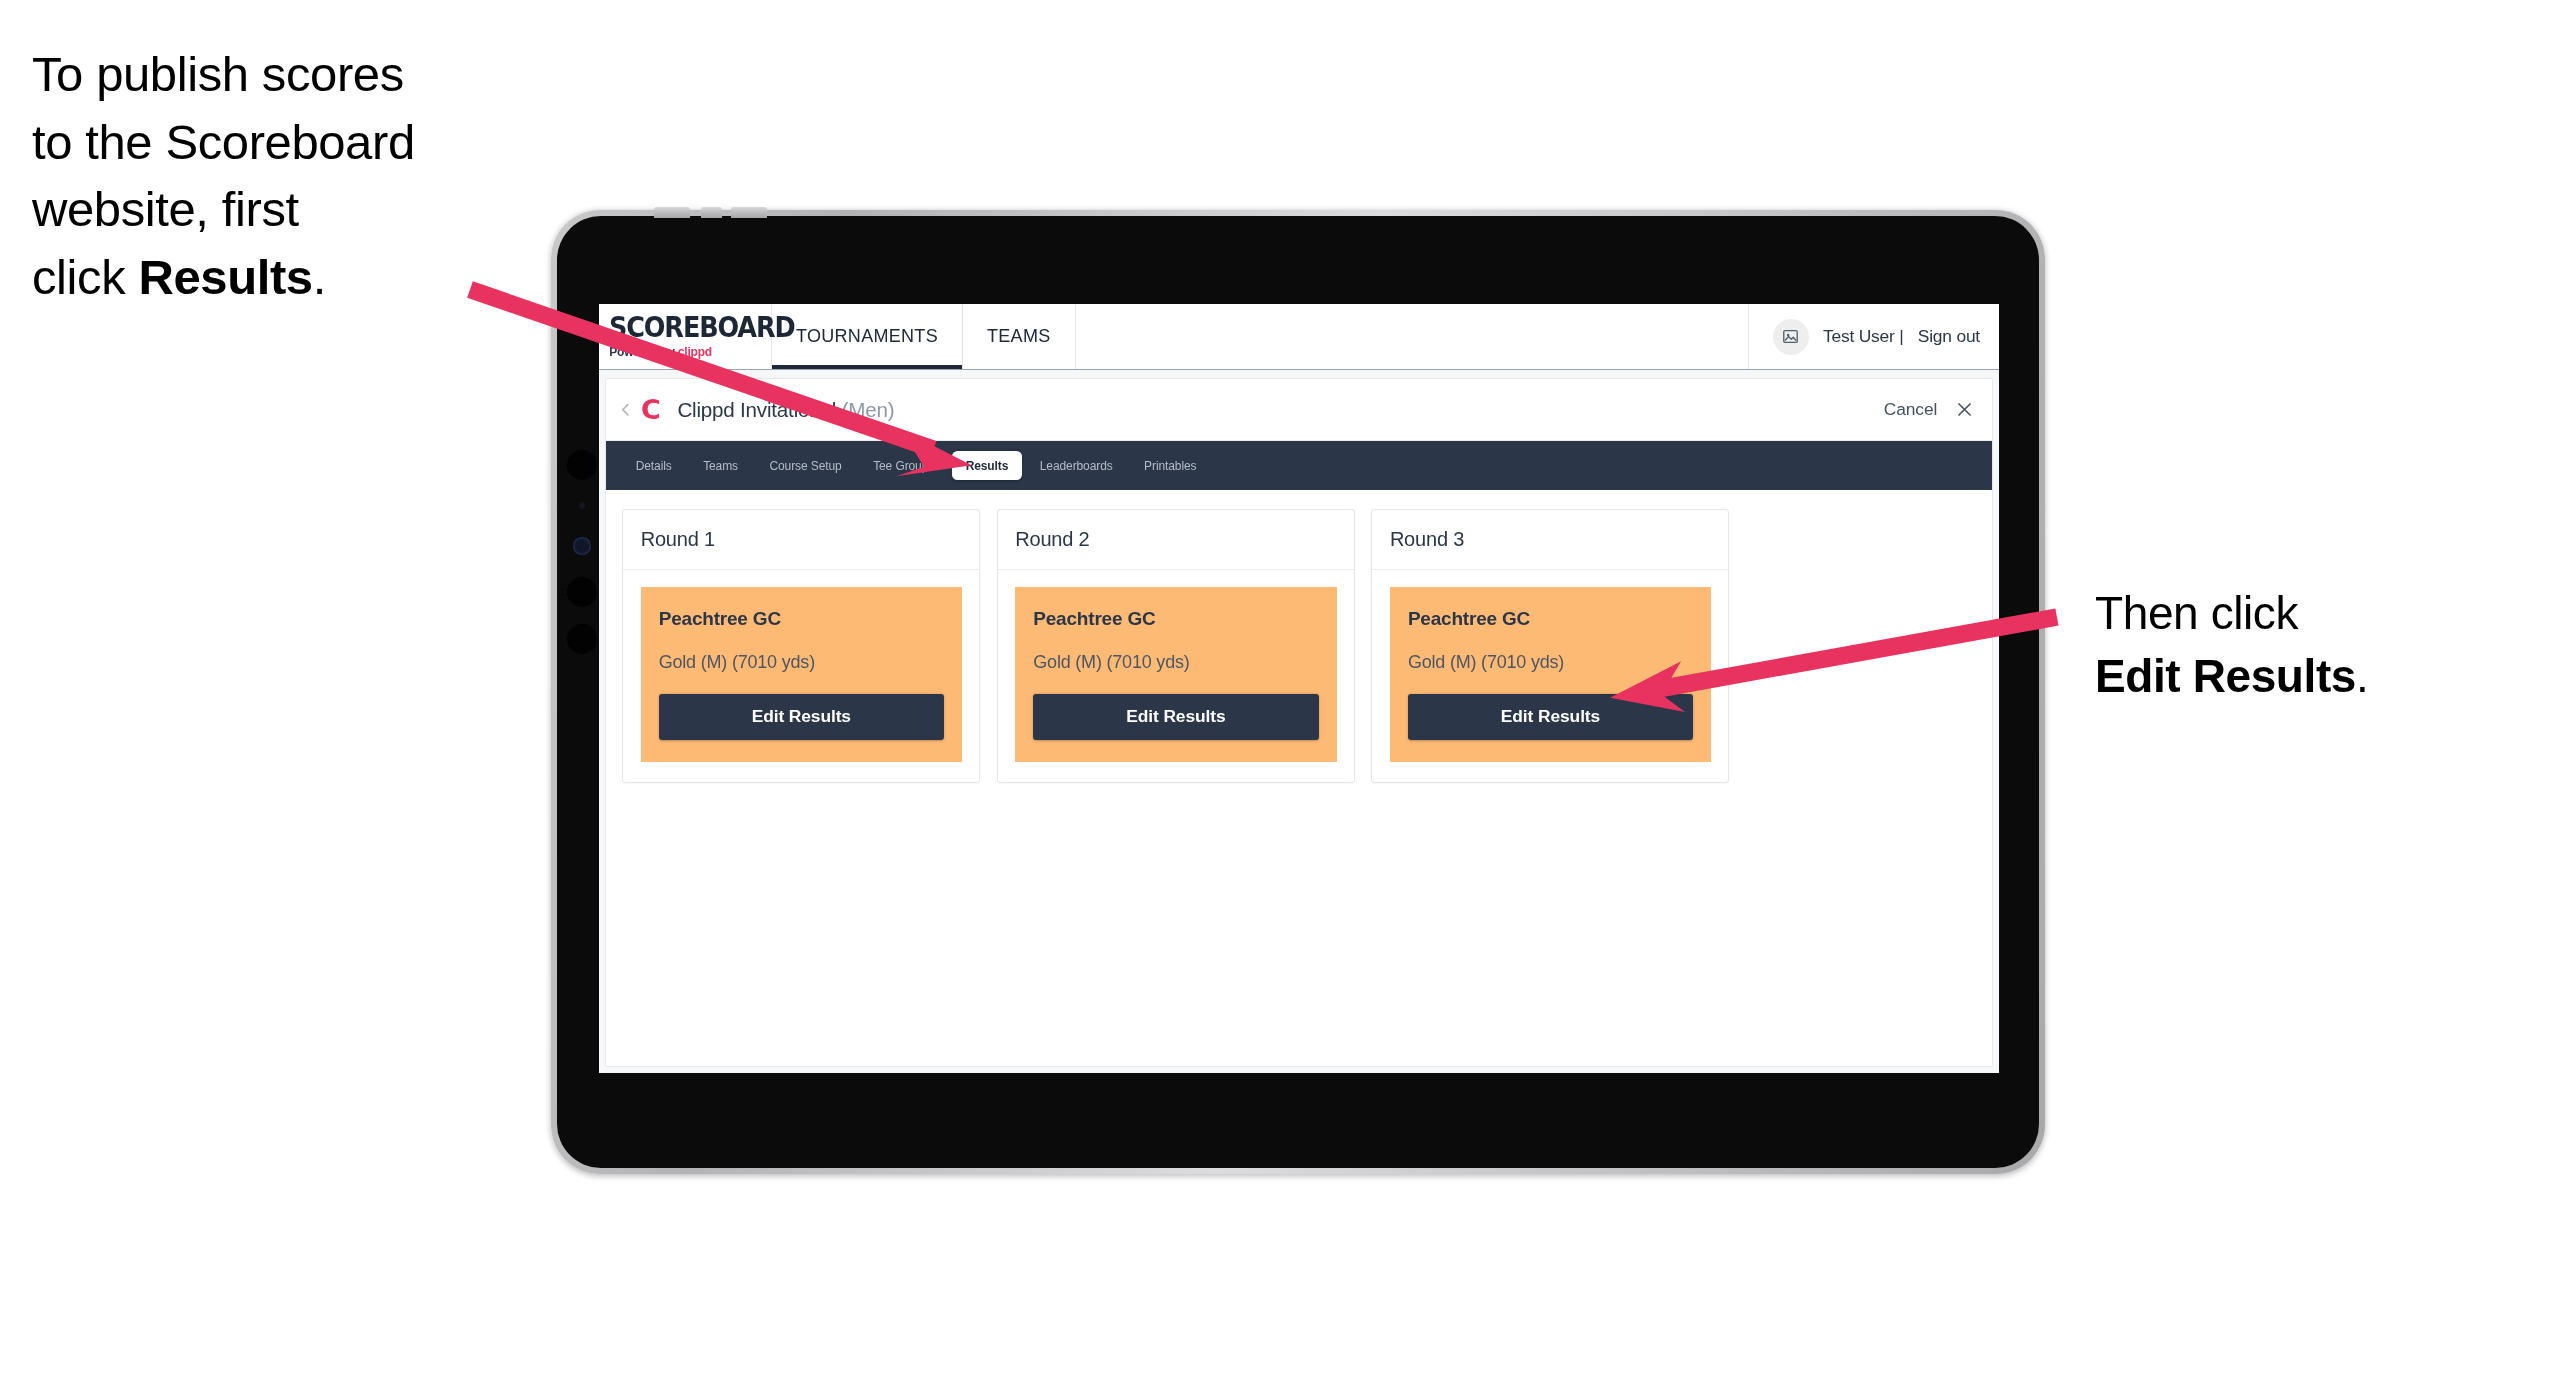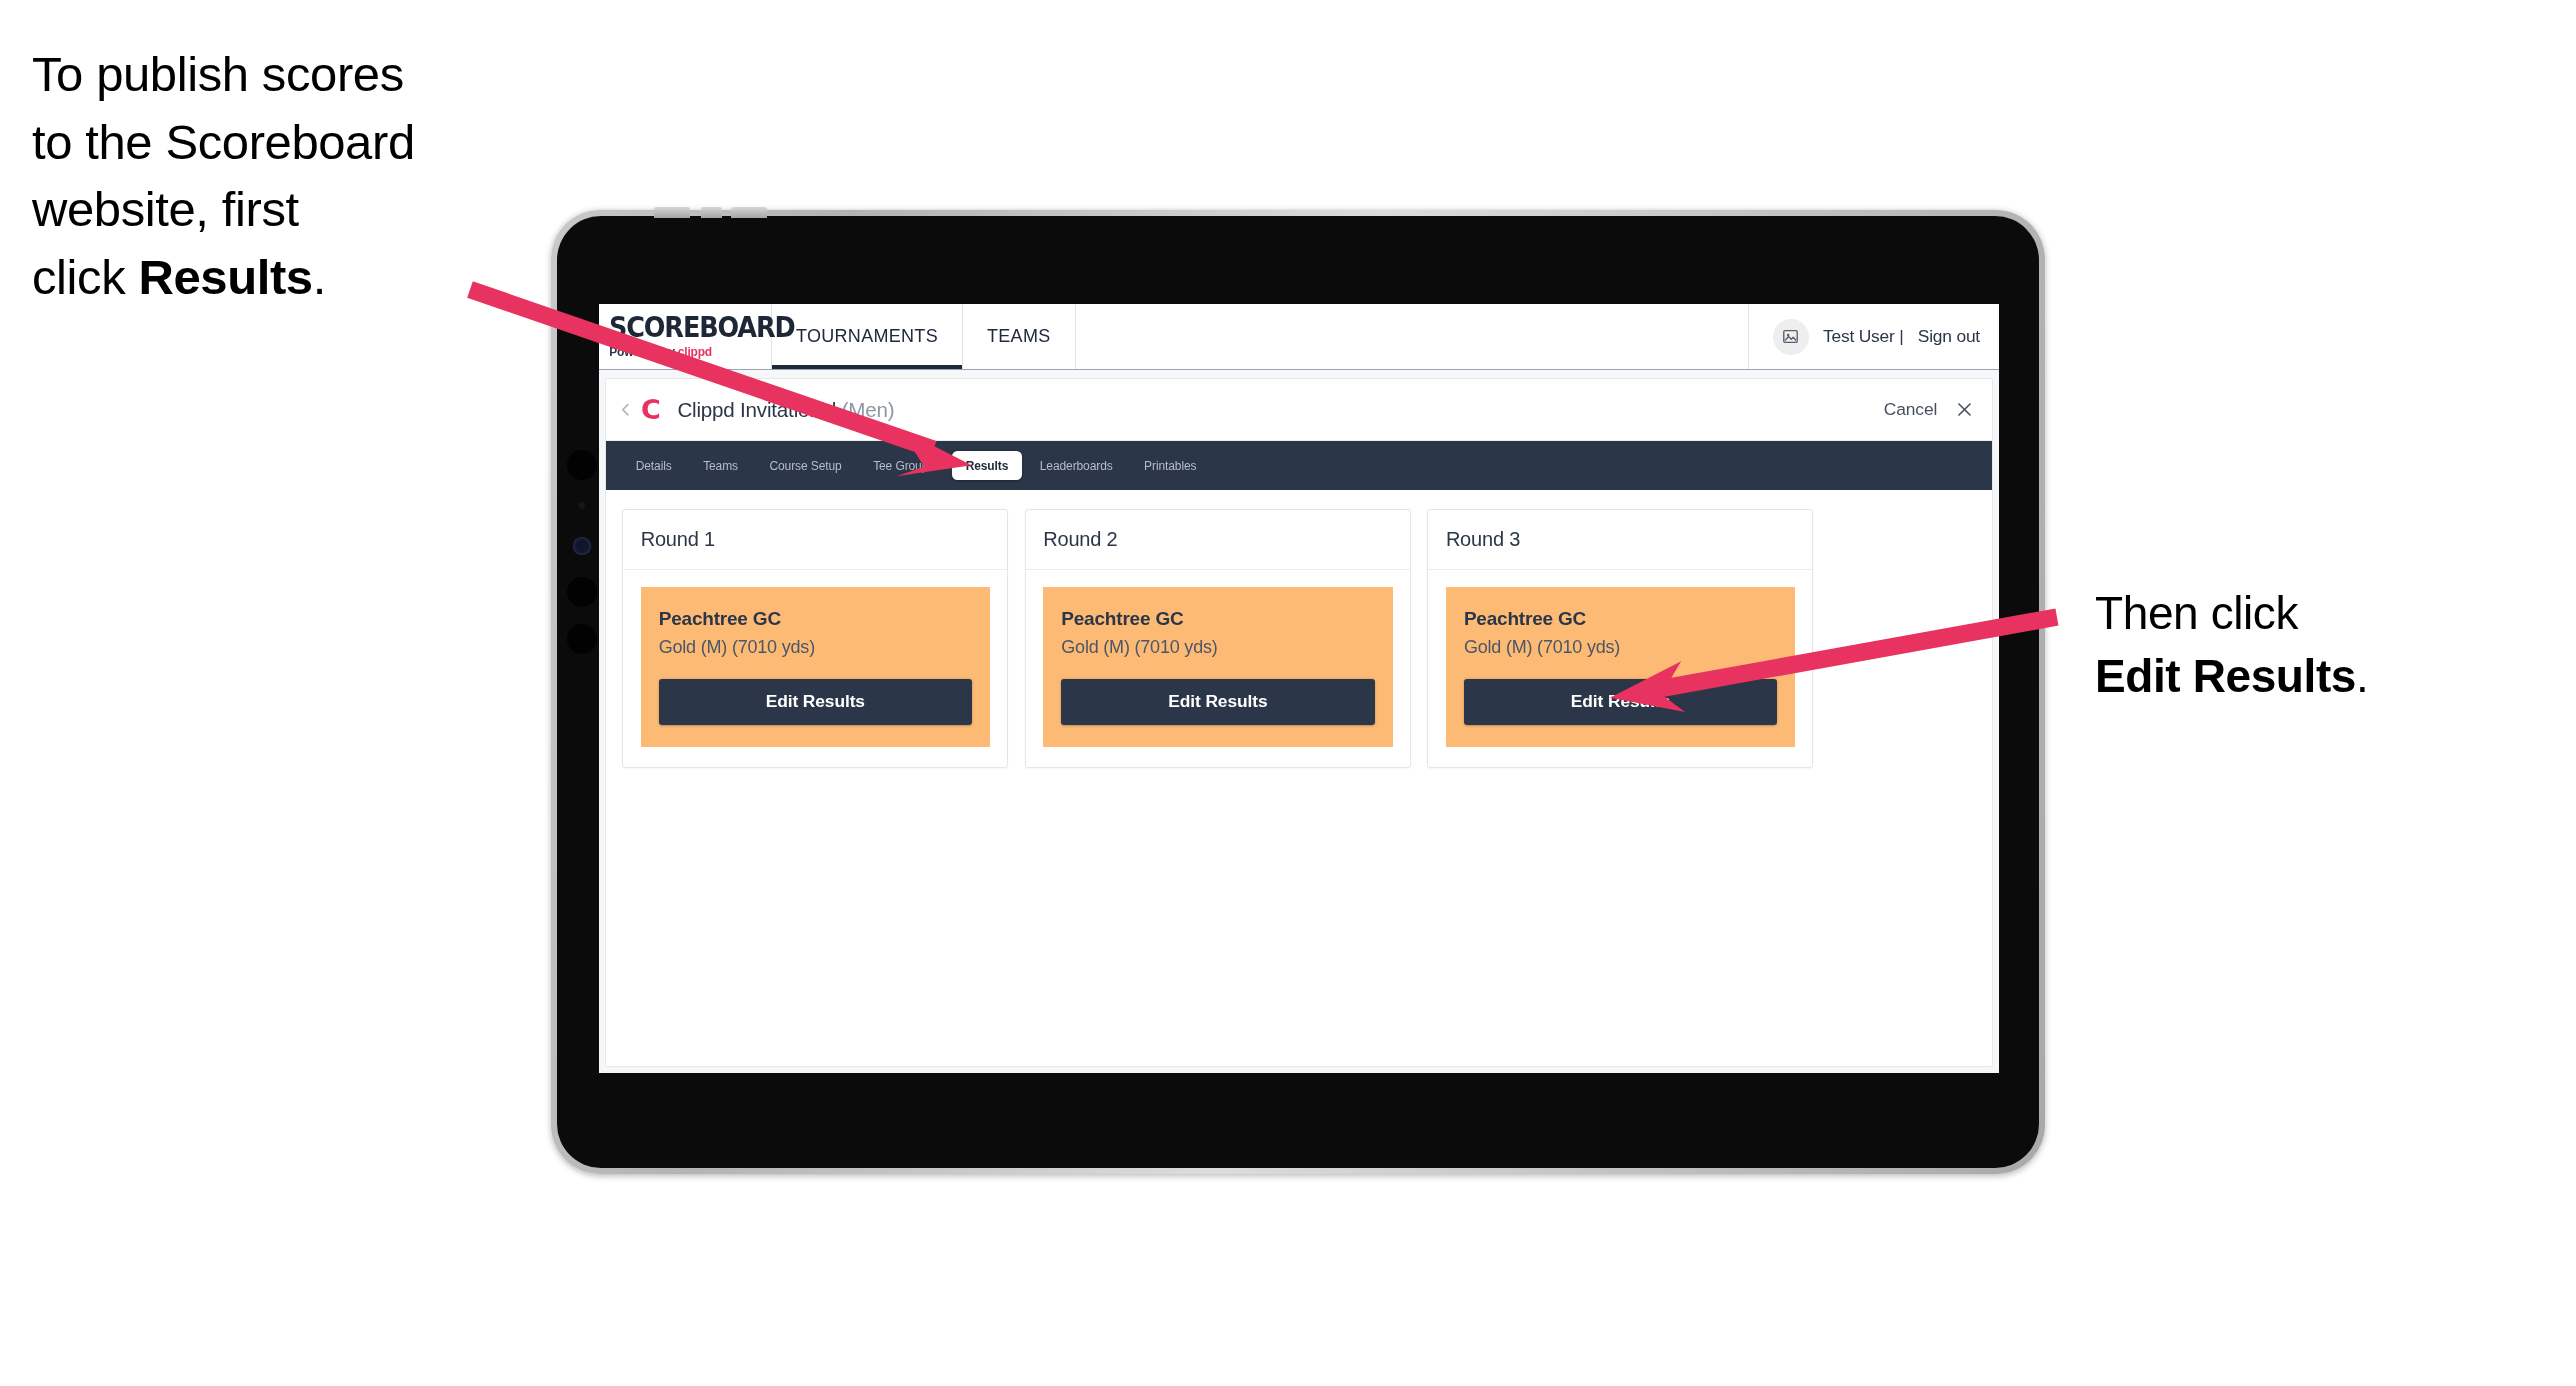--- a/index.html
+++ b/index.html
@@ -261,21 +261,21 @@
 
   
   #rounds-area {
     flex: 1;
     padding: 19px 0 0 16px;
     display: flex;
     gap: 16.6px;
     align-items: flex-start;
   }
   .round-card {
-    width: 386px;
+    width: 358px;
     background: #ffffff;
     border: 0.8px solid #e4e5e8;
     border-radius: 3.2px;
     box-shadow: 0 0.8px 1.6px rgba(0,0,0,0.04);
     overflow: hidden;
   }
   .round-card-header {
     height: 60px;
     display: flex;
     align-items: center;
@@ -290,21 +290,21 @@
     background: #fdba74;
     padding: 20.6px 18px 22px 18px;
   }
   .course-name {
     font-size: 19px;
     font-weight: 700;
     color: #2b3648;
     letter-spacing: -0.2px;
   }
   .course-tee {
-    margin-top: 7px;
+    margin-top: 22px;
     font-size: 18px;
     color: #4c5666;
     letter-spacing: -0.2px;
   }
   .edit-results-button {
     margin-top: 20.6px;
     width: 100%;
     height: 46px;
     background: #2b3648;
     color: #ffffff;

